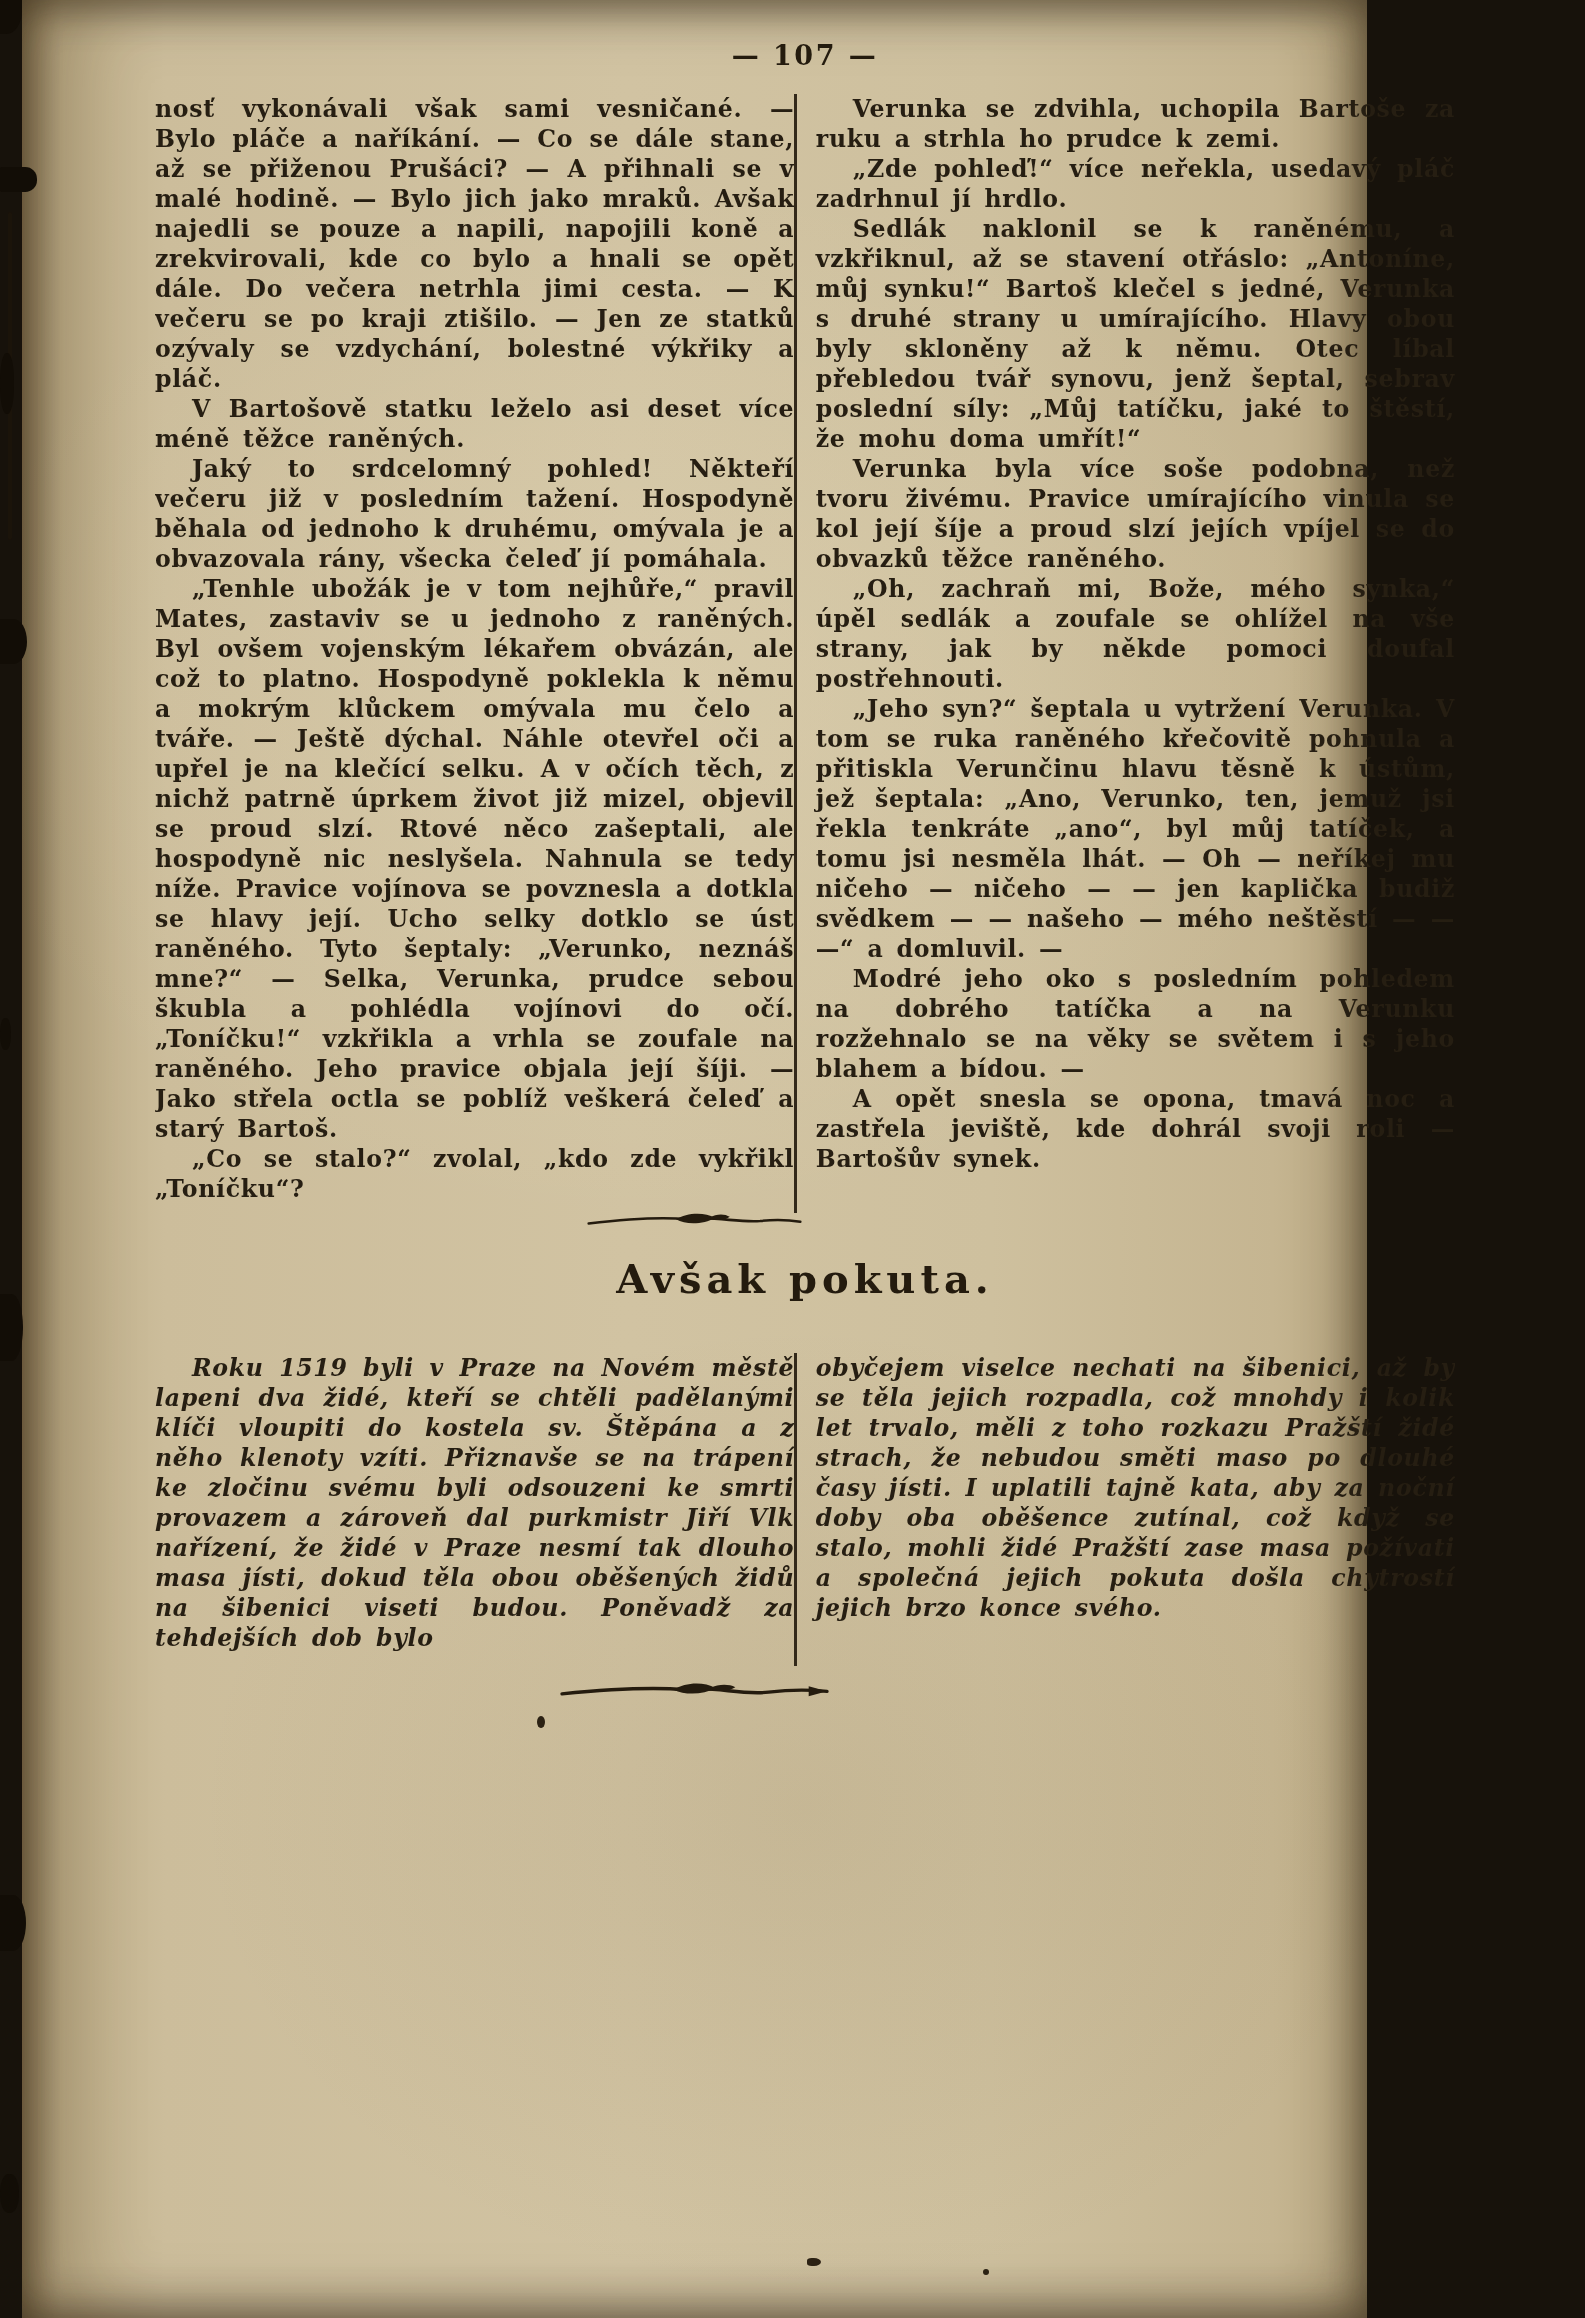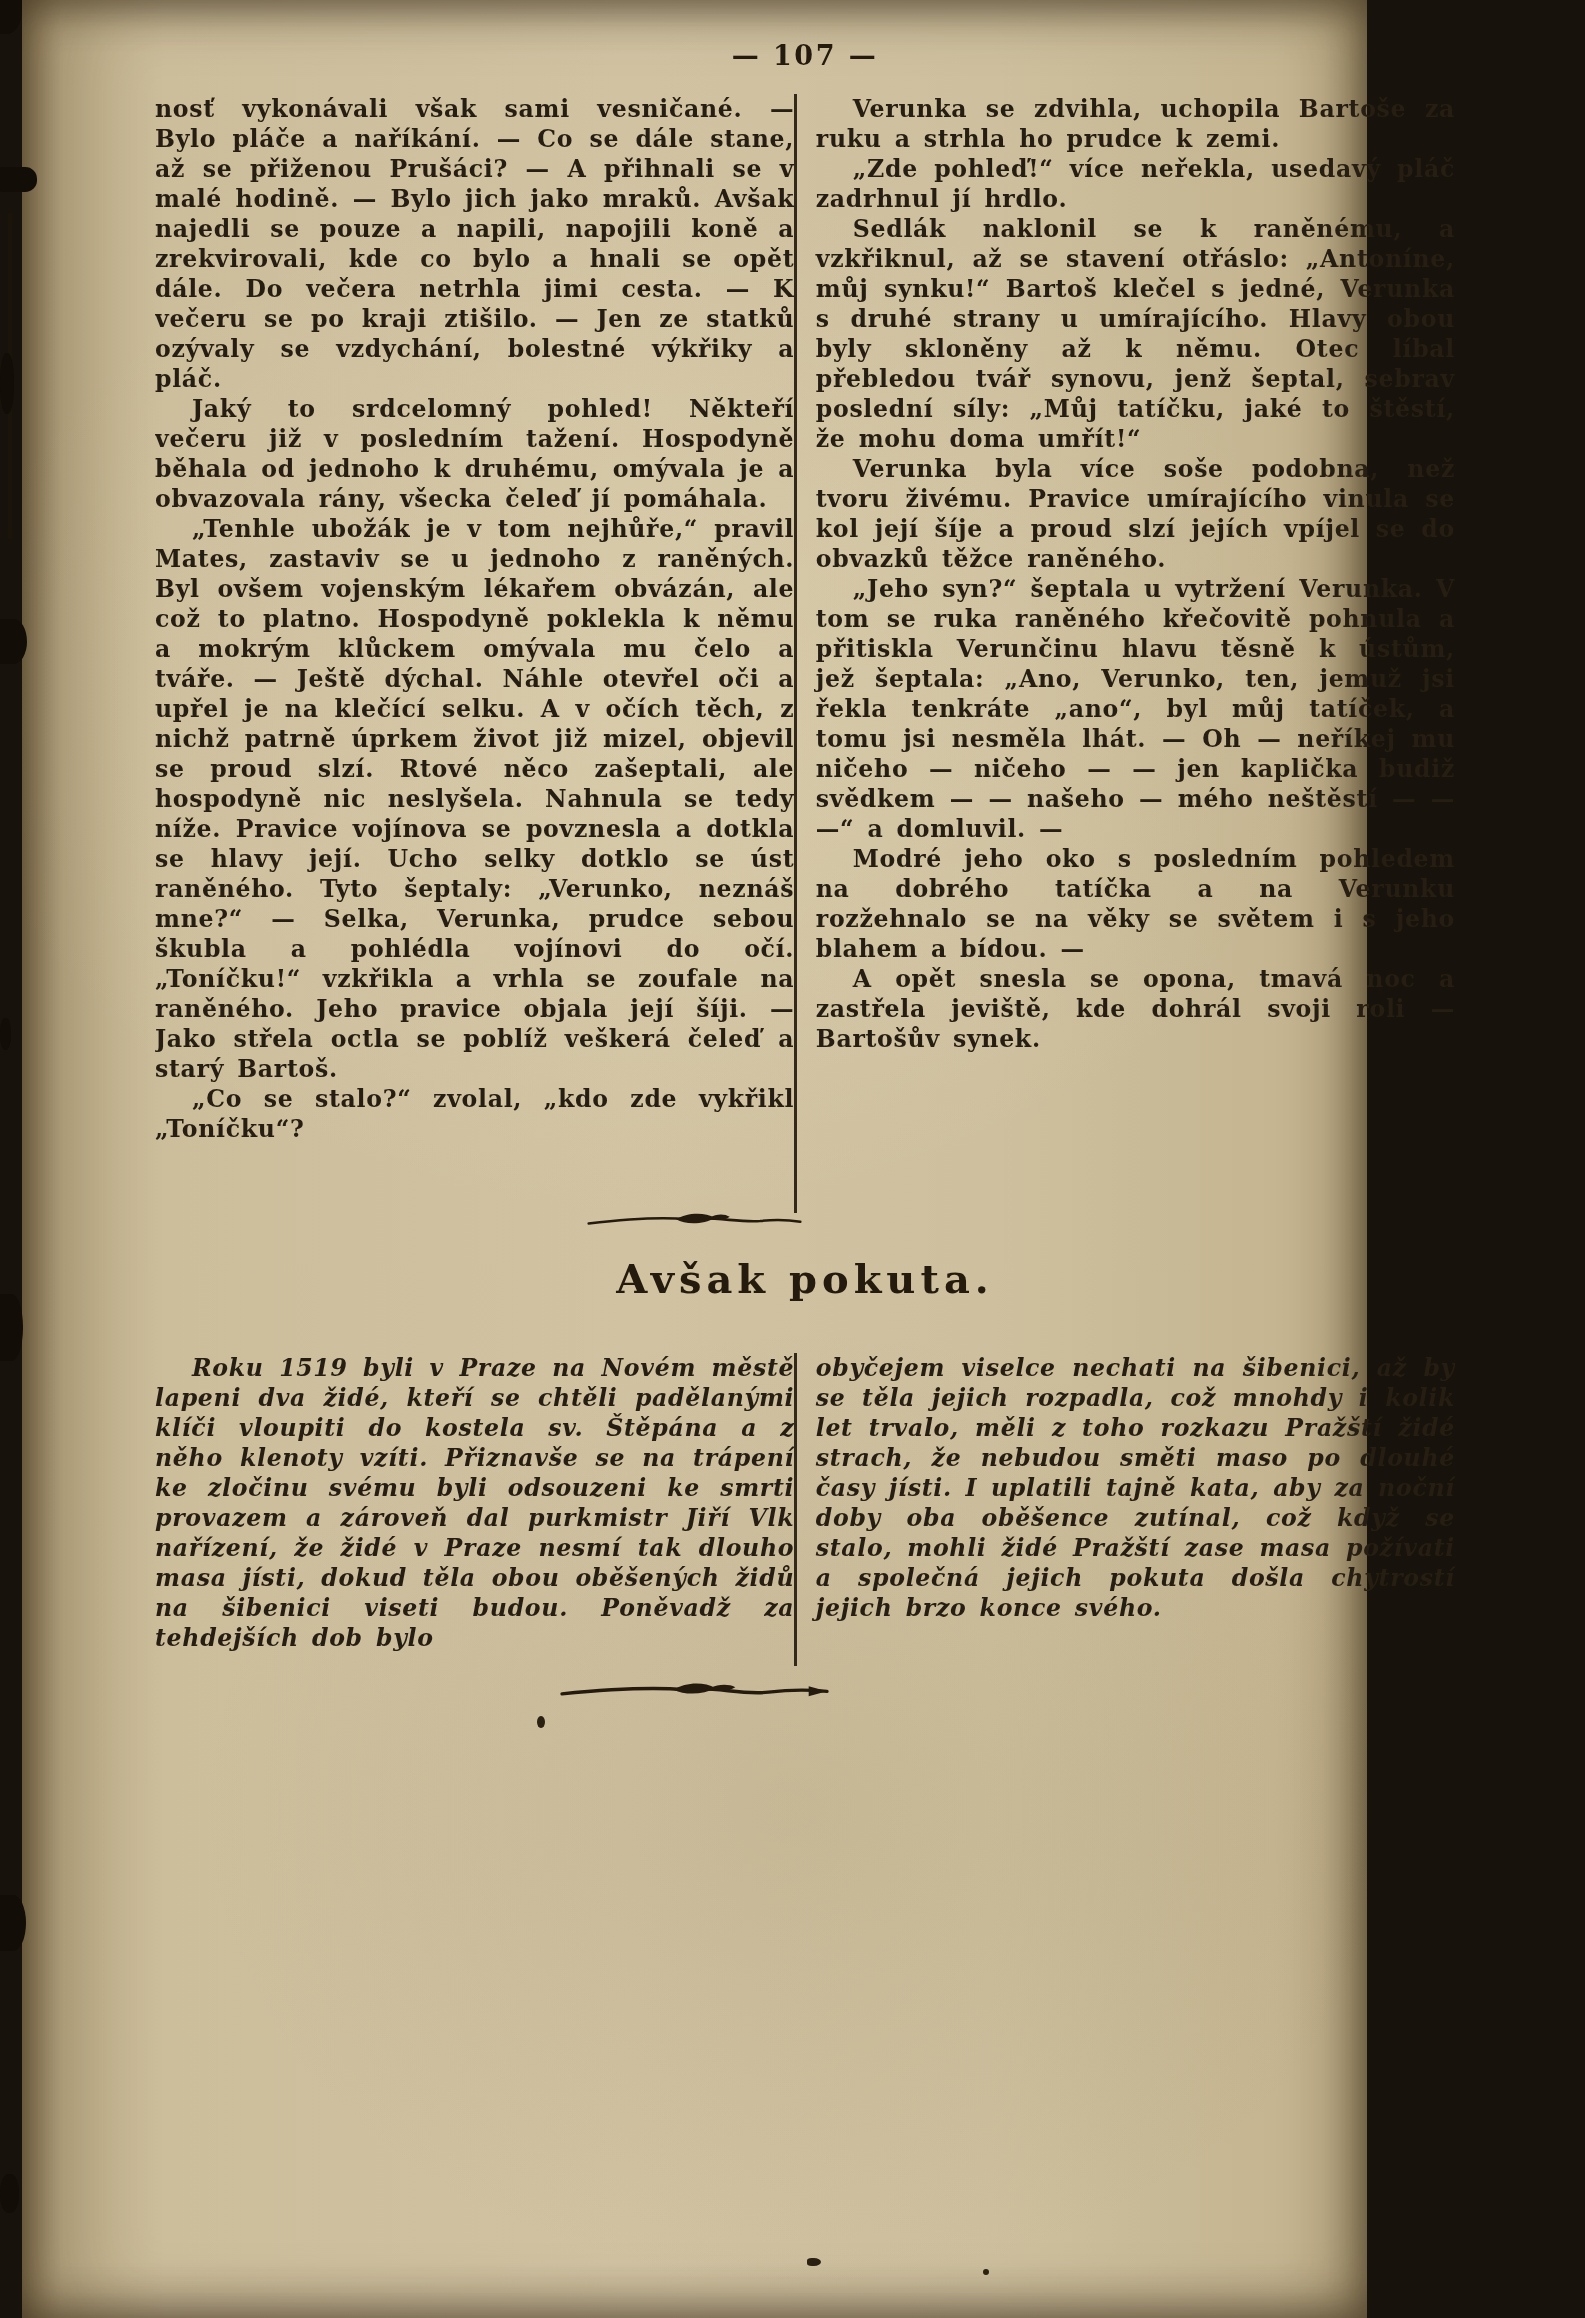--- a/index.html
+++ b/index.html
@@ -74,30 +74,32 @@
 </head>
 <body>
 
 <div class="paper">
 
   <div class="page-number">— 107 —</div>
 
   <section class="text-section section1">
     <div class="col col-l">
         <p class="para noindent">nosť vykonávali však sami vesničané. — Bylo pláče a naříkání. — Co se dále stane, až se přiženou Prušáci? — A přihnali se v malé hodině. — Bylo jich jako mraků. Avšak najedli se pouze a napili, napojili koně a zrekvirovali, kde co bylo a hnali se opět dále. Do večera netrhla jimi cesta. — K večeru se po kraji ztišilo. — Jen ze statků ozývaly se vzdychání, bolestné výkřiky a pláč.</p>
+        <p class="para">V Bartošově statku leželo asi deset více méně těžce raněných.</p>
         <p class="para">Jaký to srdcelomný pohled! Někteří večeru již v posledním tažení. Hospodyně běhala od jednoho k druhému, omývala je a obvazovala rány, všecka čeleď jí pomáhala.</p>
         <p class="para">„Tenhle ubožák je v tom nejhůře,“ pravil Mates, zastaviv se u jednoho z raněných. Byl ovšem vojenským lékařem obvázán, ale což to platno. Hospodyně poklekla k němu a mokrým klůckem omývala mu čelo a tváře. — Ještě dýchal. Náhle otevřel oči a upřel je na klečící selku. A v očích těch, z nichž patrně úprkem život již mizel, objevil se proud slzí. Rtové něco zašeptali, ale hospodyně nic neslyšela. Nahnula se tedy níže. Pravice vojínova se povznesla a dotkla se hlavy její. Ucho selky dotklo se úst raněného. Tyto šeptaly: „Verunko, neznáš mne?“ — Selka, Verunka, prudce sebou škubla a pohlédla vojínovi do očí. „Toníčku!“ vzkřikla a vrhla se zoufale na raněného. Jeho pravice objala její šíji. — Jako střela octla se poblíž veškerá čeleď a starý Bartoš.</p>
         <p class="para">„Co se stalo?“ zvolal, „kdo zde vykřikl „Toníčku“?</p>
       </div>
     <div class="vrule"></div>
     <div class="col col-r">
         <p class="para">Verunka se zdvihla, uchopila Bartoše za ruku a strhla ho prudce k zemi.</p>
         <p class="para">„Zde pohleď!“ více neřekla, usedavý pláč zadrhnul jí hrdlo.</p>
         <p class="para">Sedlák naklonil se k raněnému, a vzkřiknul, až se stavení otřáslo: „Antoníne, můj synku!“ Bartoš klečel s jedné, Verunka s druhé strany u umírajícího. Hlavy obou byly skloněny až k němu. Otec líbal přebledou tvář synovu, jenž šeptal, sebrav poslední síly: „Můj tatíčku, jaké to štěstí, že mohu doma umřít!“</p>
         <p class="para">Verunka byla více soše podobna, než tvoru živému. Pravice umírajícího vinula se kol její šíje a proud slzí jejích vpíjel se do obvazků těžce raněného.</p>
+        <p class="para">„Oh, zachraň mi, Bože, mého synka,“ úpěl sedlák a zoufale se ohlížel na vše strany, jak by někde pomoci doufal postřehnouti.</p>
         <p class="para">„Jeho syn?“ šeptala u vytržení Verunka. V tom se ruka raněného křečovitě pohnula a přitiskla Verunčinu hlavu těsně k ústům, jež šeptala: „Ano, Verunko, ten, jemuž jsi řekla tenkráte „ano“, byl můj tatíček, a tomu jsi nesměla lhát. — Oh — neříkej mu ničeho — ničeho — — jen kaplička budiž svědkem — — našeho — mého neštěstí — — —“ a domluvil. —</p>
         <p class="para">Modré jeho oko s posledním pohledem na dobrého tatíčka a na Verunku rozžehnalo se na věky se světem i s jeho blahem a bídou. —</p>
         <p class="para">A opět snesla se opona, tmavá noc a zastřela jeviště, kde dohrál svoji roli — Bartošův synek.</p>
       </div>
   </section>
 
   <div class="ornament orn1">
     <svg width="215" height="22" viewBox="0 0 256 26" aria-hidden="true">
       <path d="M2 16 C 52 10, 92 8, 120 11 C 150 7, 180 15, 206 13 C 226 11, 242 12, 254 14" fill="none" stroke="#241b0e" stroke-width="3" stroke-linecap="round"></path>
       <path d="M106 11 C 118 3, 140 2, 152 9 C 140 17, 118 18, 106 11 Z" fill="#241b0e"></path>

